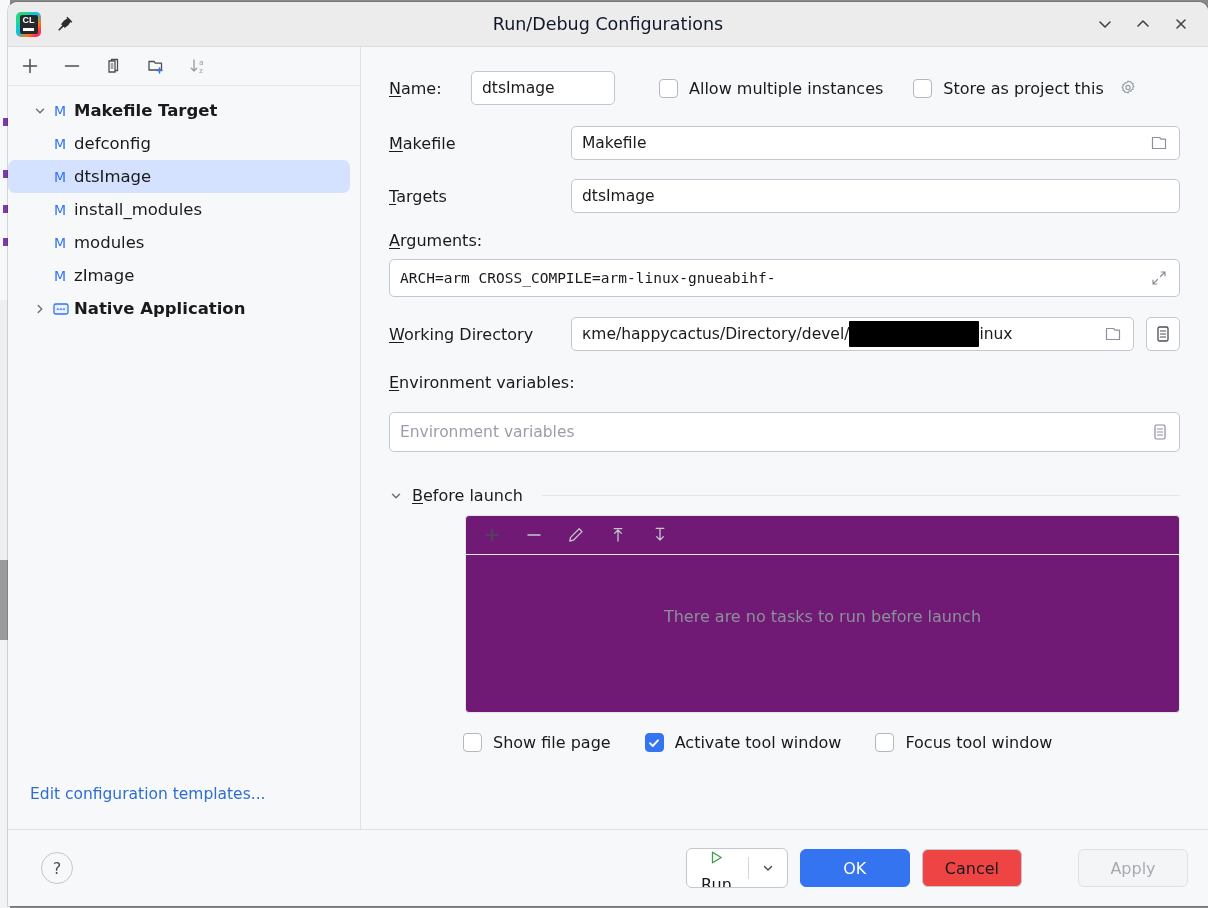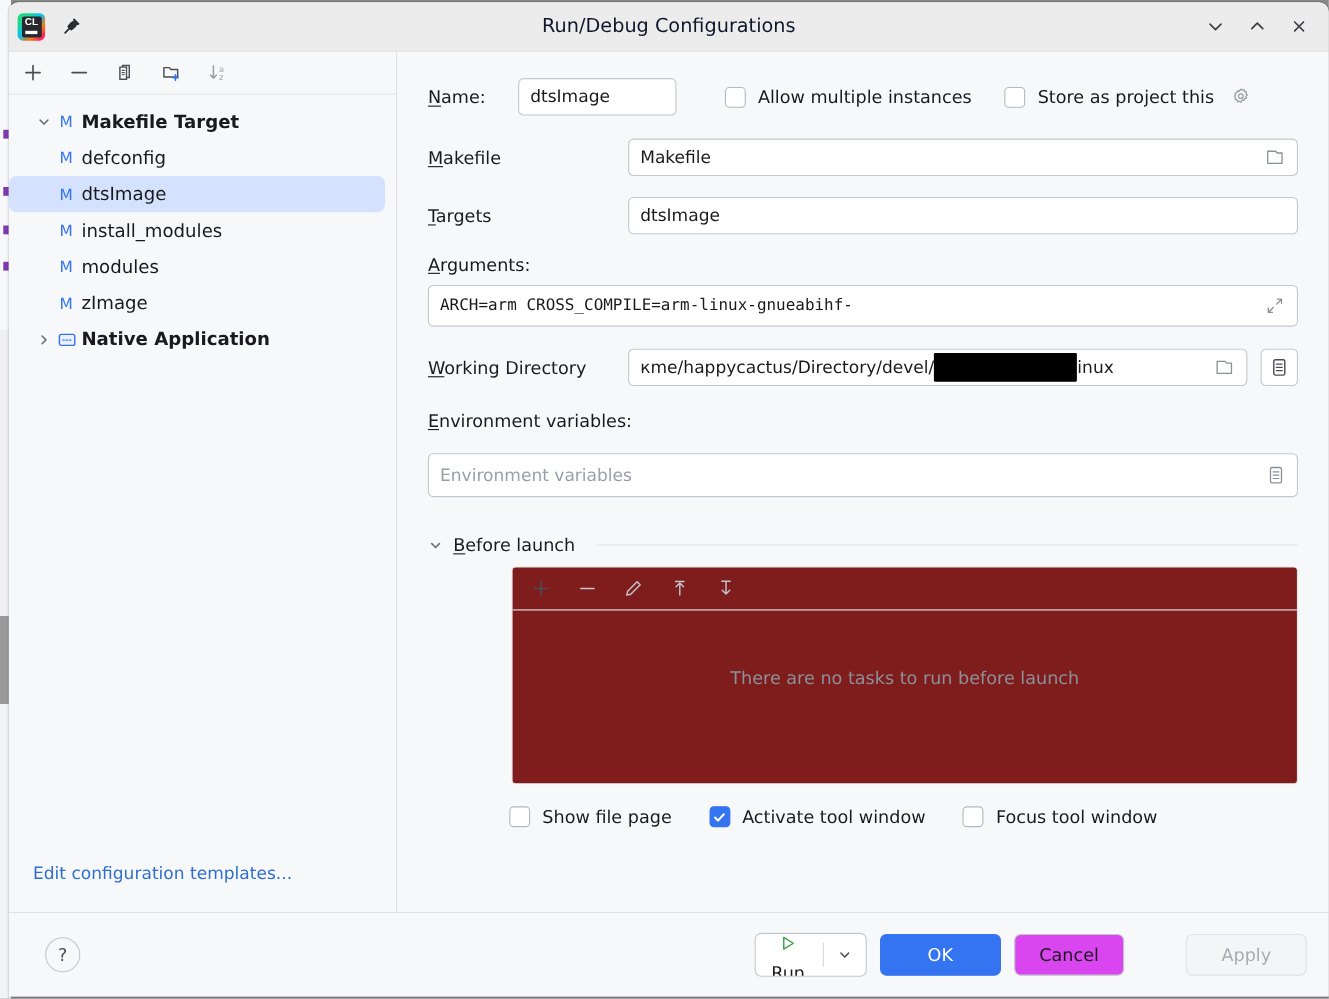--- a/index.html
+++ b/index.html
@@ -263,21 +263,21 @@
   .section-head .line {
     flex: 1;
     height: 1px;
     background: #e3e5e8;
     margin-left: 10px;
   }
   .blaunch-box {
     margin-top: 10px;
     border: 1px solid #e3e5e8;
     border-radius: 4px;
-    background: #7f1d1d;
+    background: #701a75;
     height: 196px;
     display: flex;
     flex-direction: column;
     margin-left: 76px;
   }
   .blaunch-toolbar {
     height: 38px;
     min-height: 38px;
     display: flex;
     align-items: center;
@@ -325,21 +325,21 @@
   .footer-right {
     margin-left: auto;
     display: flex;
     align-items: center;
     gap: 12px;
   }
   .btn {
     height: 38px;
     border-radius: 6px;
     border: 1px solid #c4c7ce;
-    background: #d946ef;
+    background: #ef4444;
     font-size: 16px;
     color: #1a1a1c;
     font-family: "DejaVu Sans", sans-serif;
     display: flex;
     align-items: center;
     justify-content: center;
     padding: 0 22px;
     box-sizing: border-box;
     cursor: pointer;
     white-space: nowrap;

